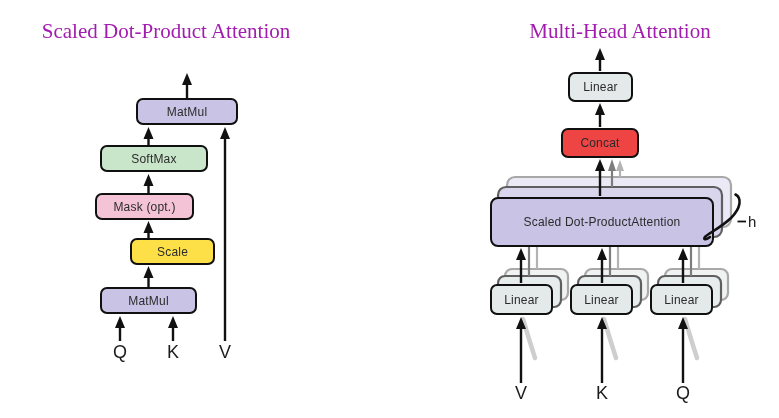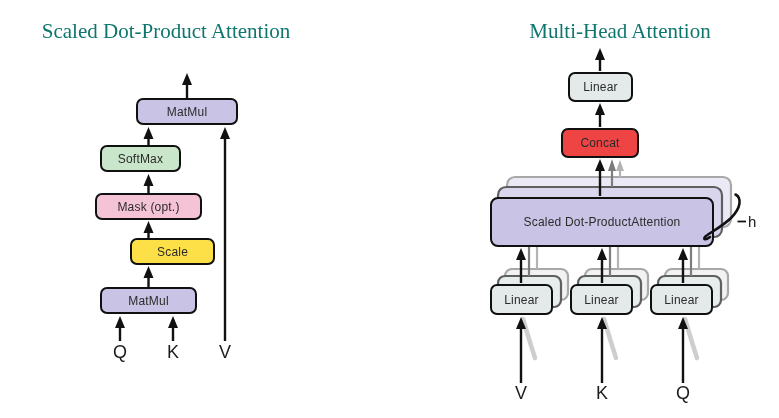--- a/index.html
+++ b/index.html
@@ -1,18 +1,18 @@
 <!DOCTYPE html>
 <html><head>
 <meta charset="utf-8">
 <style>
   html,body{margin:0;padding:0;background:#ffffff;}
   #stage{position:relative;width:779px;height:418px;background:#ffffff;overflow:hidden;
          font-family:"Liberation Sans",sans-serif;}
-  .title{position:absolute;font-family:"Liberation Serif",serif;font-size:21px;color:#0f766e;
+  .title{position:absolute;font-family:"Liberation Serif",serif;font-size:21px;color:#a21caf;
          text-align:center;white-space:nowrap;}
   .bx{position:absolute;border:2.6px solid #101010;border-radius:7px;
       display:flex;align-items:center;justify-content:center;
       font-size:12px;color:#2b2b2b;box-sizing:border-box;z-index:2;letter-spacing:.2px;}
   .bx.big{border-radius:8px;flex-direction:row;line-height:20px;text-align:center;}
   .lbl{position:absolute;font-size:18px;color:#1c1c1c;text-align:center;width:34px;margin-left:-17px;z-index:2;}
   .hlbl{position:absolute;font-size:15px;color:#1c1c1c;z-index:4;}
   svg{position:absolute;left:0;top:0;}
   #base{z-index:1;} #over{z-index:3;}
 </style>
@@ -100,22 +100,22 @@
       <polygon points="521,317 516,329 526,329"></polygon>
       <polygon points="602,317 597,329 607,329"></polygon>
       <polygon points="683,317 678,329 688,329"></polygon>
     </g>
   </svg>
 
   <div class="title" style="left:16px;top:19px;width:300px;">Scaled Dot-Product Attention</div>
   <div class="title" style="left:520px;top:19px;width:200px;">Multi-Head Attention</div>
 
   <div class="bx" style="left: 136px; top: 98px; width: 102px; height: 27px; background-color: rgb(201, 195, 229);">MatMul</div>
-  <div class="bx" style="left: 100px; top: 145px; width: 81px; height: 27px; background-color: rgb(201, 230, 202);">SoftMax</div>
-  <div class="bx" style="left: 95px; top: 193px; width: 107px; height: 27px; background-color: rgb(244, 195, 213);">Mask (opt.)</div>
+  <div class="bx" style="left: 100px; top: 145px; width: 108px; height: 27px; background-color: rgb(201, 230, 202);">SoftMax</div>
+  <div class="bx" style="left: 95px; top: 193px; width: 99px; height: 27px; background-color: rgb(244, 195, 213);">Mask (opt.)</div>
   <div class="bx" style="left: 130px; top: 238px; width: 85px; height: 27px; background-color: #fde047;">Scale</div>
   <div class="bx" style="left: 100px; top: 287px; width: 97px; height: 27px; background-color: rgb(201, 195, 229);">MatMul</div>
 
   <div class="lbl" style="left:120px;top:342px;">Q</div>
   <div class="lbl" style="left:173px;top:342px;">K</div>
   <div class="lbl" style="left:225px;top:342px;">V</div>
 
   <div class="bx" style="left: 568px; top: 72px; width: 65px; height: 30px; background-color: rgb(228, 234, 233);">Linear</div>
   <div class="bx" style="left: 561px; top: 128px; width: 78px; height: 30px; background-color: #ef4444;">Concat</div>
   <div class="bx big" style="left: 490px; top: 197px; width: 224px; height: 50px; background-color: rgb(201, 195, 229);">

